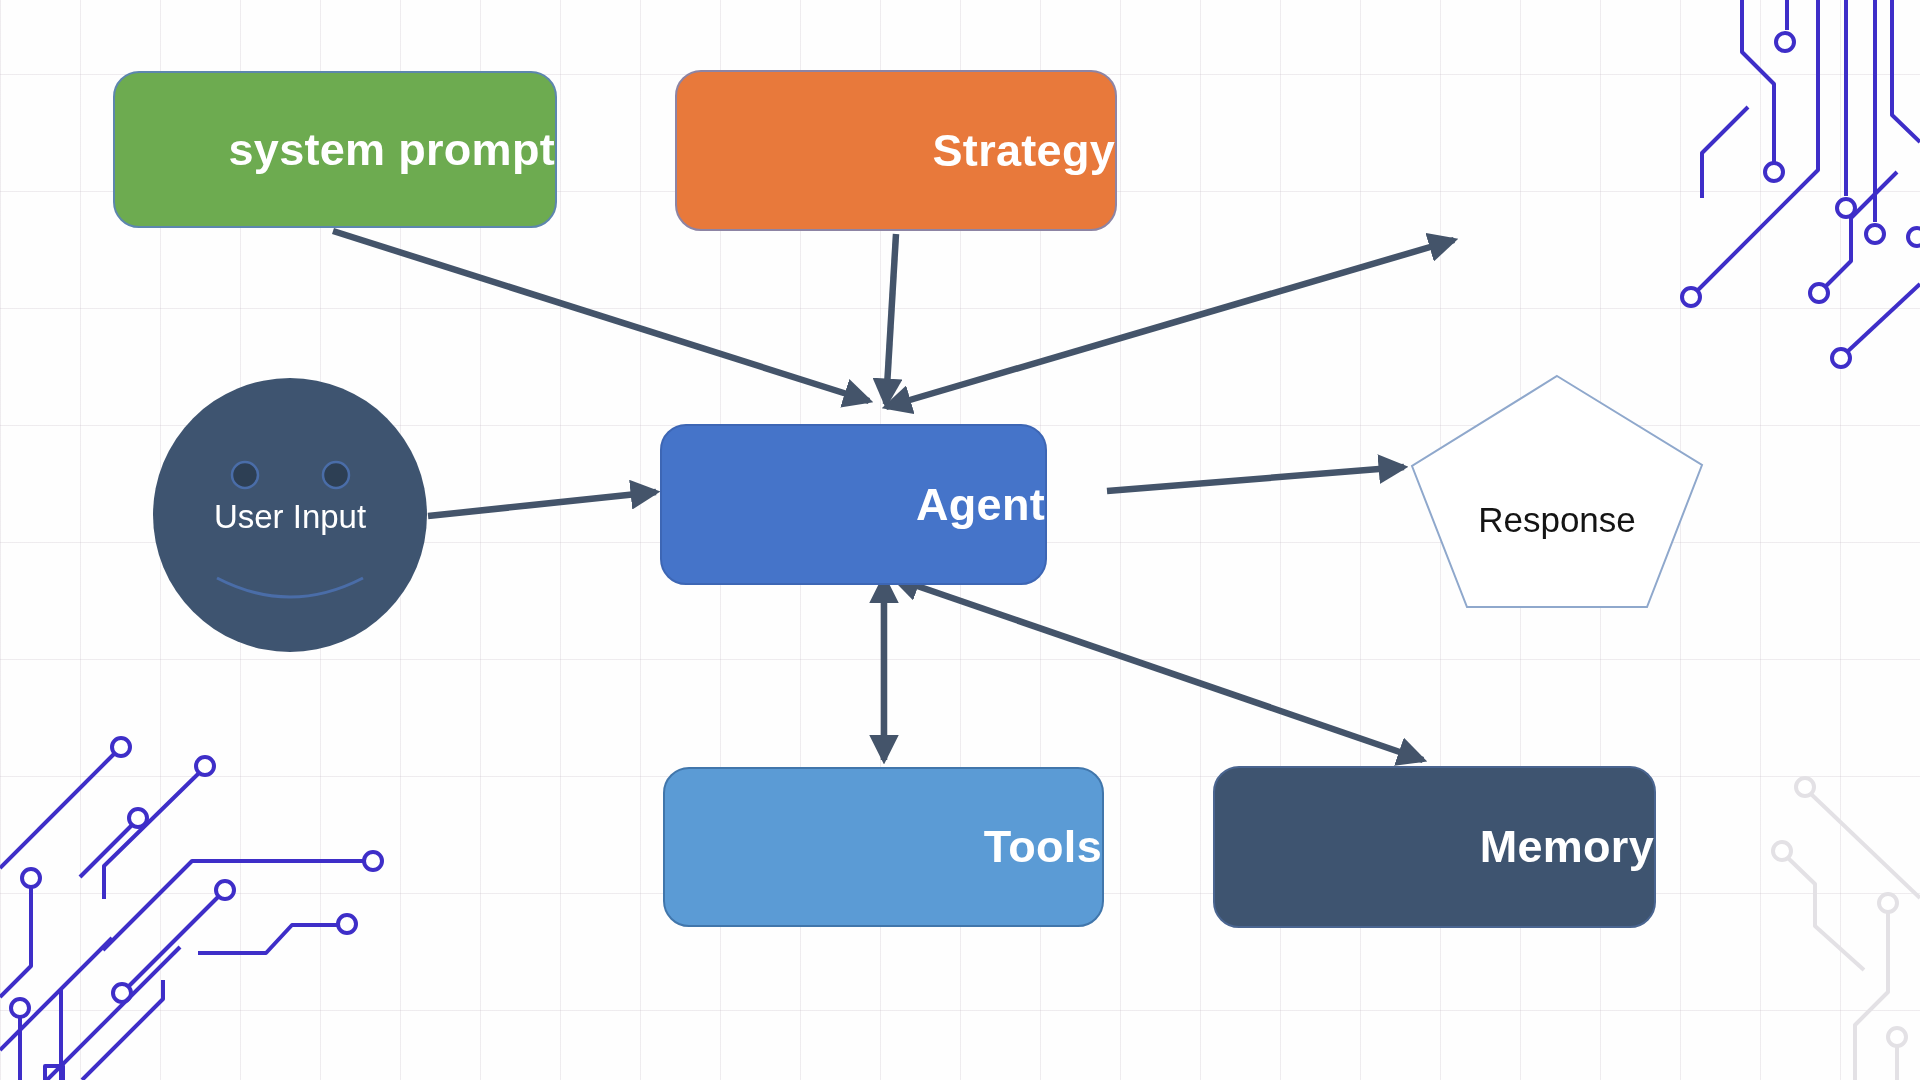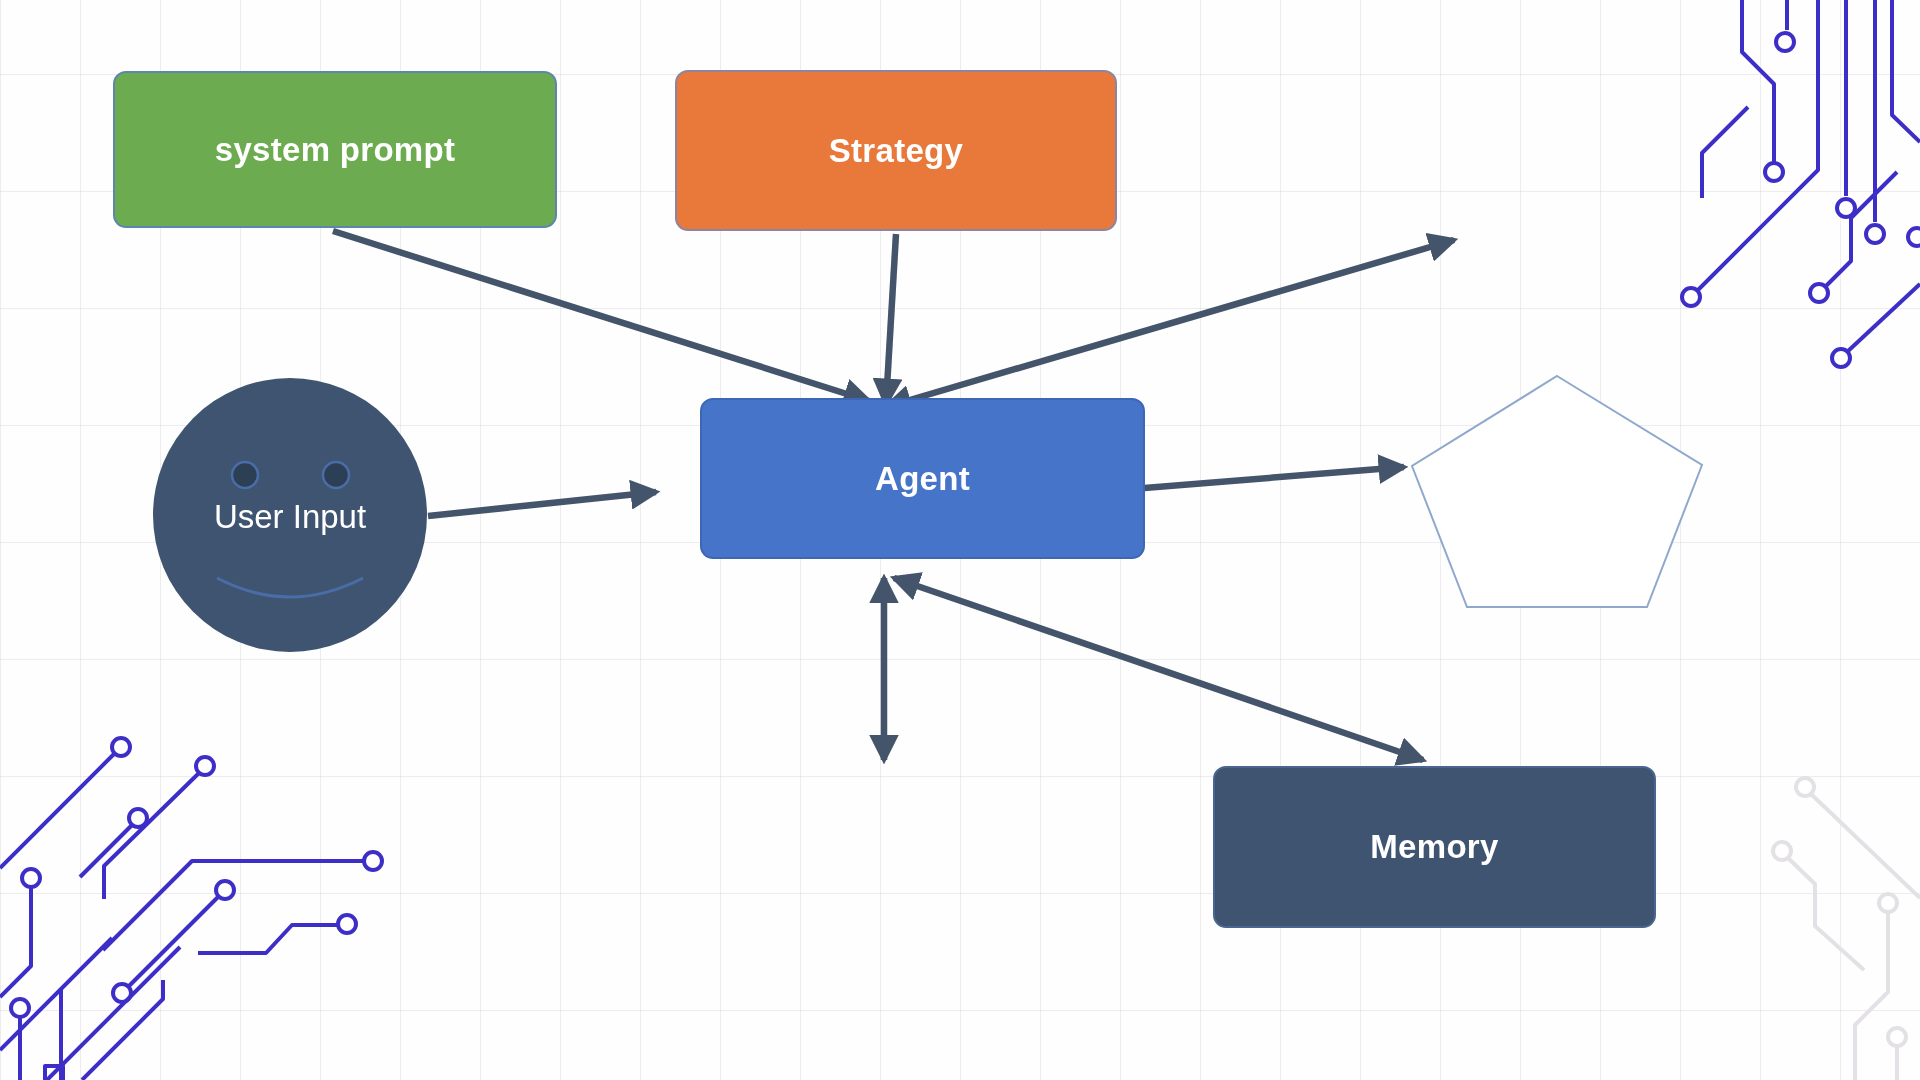--- a/index.html
+++ b/index.html
@@ -11,30 +11,30 @@
     background-image:
       linear-gradient(to right, rgba(200,190,200,0.28) 1px, transparent 1px),
       linear-gradient(to bottom, rgba(200,190,200,0.28) 1px, transparent 1px);
     background-size:80px 117px;
     background-position:0px 74px;
     font-family:"Liberation Sans","DejaVu Sans",sans-serif;
   }
   .layer{position:absolute;left:0;top:0;width:1920px;height:1080px;}
   .node{
     position:absolute;
-    border-radius:13px;
-    display:flex;align-items:center;justify-content:center;
-    color:#ffffff;font-weight:bold;font-size:33px;
+    border-radius:26px;
+    display:flex;align-items:center;justify-content:flex-end;
+    color:#ffffff;font-weight:bold;font-size:45px;
     letter-spacing:0.3px;
     box-sizing:border-box;
   }
   #node-system-prompt{left:113px;top:71px;width:444px;height:157px;background:#6DAB50;border:2px solid #5d86ae;}
   #node-strategy{left:675px;top:70px;width:442px;height:161px;background:#E8793B;border:2px solid #8d84a4;}
   #node-llms{left:1250px;top:70px;width:443px;height:162px;background:#6DAB50;border:2px solid #4f87bd;}
-  #node-agent{left:660px;top:398px;width:445px;height:161px;background:#4574C9;border:2px solid #3d66b4;margin-left:40px;}
+  #node-agent{left:660px;top:424px;width:387px;height:161px;background:#4574C9;border:2px solid #3d66b4;}
   #node-tools{left:663px;top:767px;width:441px;height:160px;background:#5B9BD5;border:2px solid #4176ab;}
   #node-memory{left:1213px;top:766px;width:443px;height:162px;background:#3E5470;border:2px solid #4a6590;}
   .float-label{
     position:absolute;text-align:center;
     pointer-events:none;
   }
   #label-user-input{left:150px;top:498px;width:280px;font-size:33px;color:#ffffff;font-weight:normal;}
   #label-response{left:1437px;top:500px;width:240px;font-size:35px;color:#141414;font-weight:normal;}
 </style>
 </head>
@@ -127,19 +127,23 @@
 
   <div class="node" id="node-system-prompt">
     <span>system prompt</span>
   </div>
   <div class="node" id="node-strategy">
     <span>Strategy</span>
   </div>
   <div class="node" id="node-agent">
     <span>Agent</span>
   </div>
+  <div class="node" id="node-tools">
+    <span>Tools</span>
+  </div>
   <div class="node" id="node-memory">
     <span>Memory</span>
   </div>
 
   <div class="float-label" id="label-user-input">User Input</div>
+  <div class="float-label" id="label-response">Response</div>
 
 </div>
 
 </body></html>

